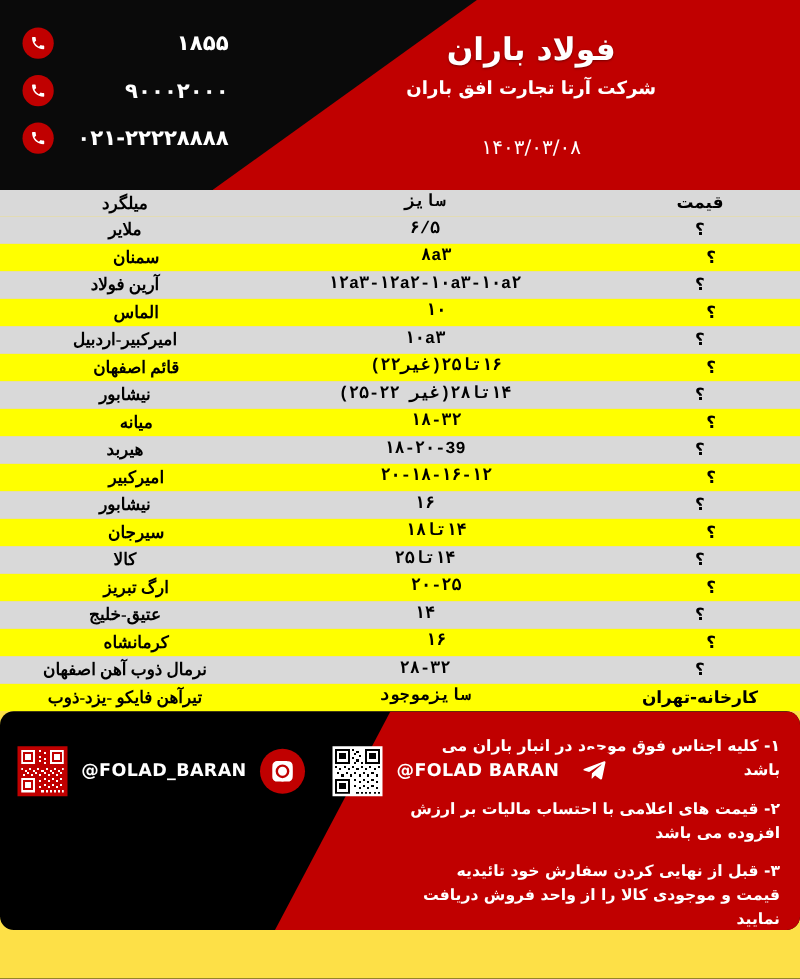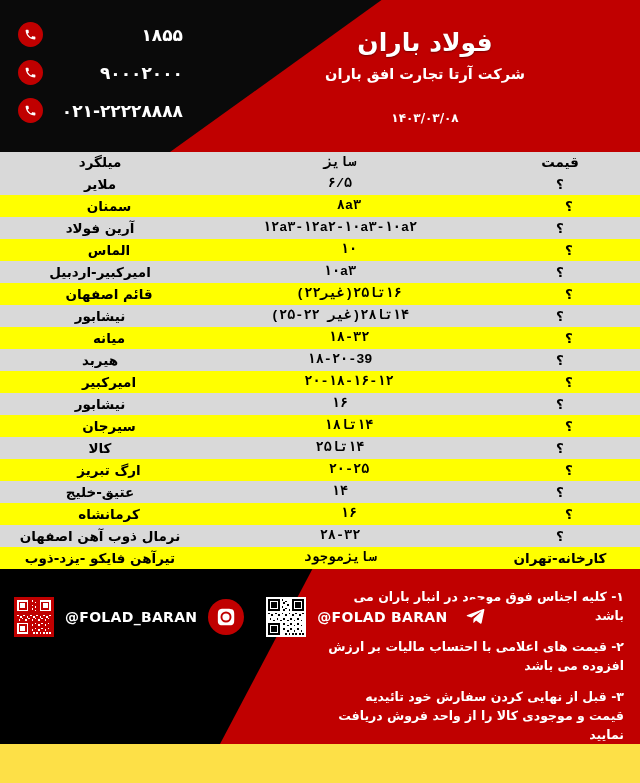--- a/index.html
+++ b/index.html
@@ -57,22 +57,22 @@
     letter-spacing: 0.5px;
     text-shadow: 0 1px 2px rgba(0,0,0,.4);
   }
   .brand-sub {
     color: #ffffff;
     font-size: 14.5px;
     font-weight: bold;
   }
   .brand-date {
     color: #ffffff;
-    font-size: 12px;
-    font-weight: bold;
+    font-size: 16px;
+    font-weight: normal;
     margin-top: 20px;
   }
 
   .phones {
     position: absolute;
     top: 22px; left: 18px;
     display: flex;
     flex-direction: column;
     gap: 13px;
     z-index: 5;
@@ -121,32 +121,33 @@
   }
   .thead th {
     background: #d9d9d9;
     color: #000;
     height: 21px;
     line-height: 21px;
     font-size: 13.5px;
   }
   .row-y td { background: #ffff00; padding-left: 20px; }
   .row-g td { background: #d9d9d9; }
-  .c-grade { width: 200px; }
+  .c-grade { width: 200px; font-family: Liberation Serif, serif; }
   .c-size  { width: 280px; font-family: Liberation Mono, monospace; }
   .c-price { width: 160px; }
   .lastrow td { background: #ffff00; }
 
   
   .footer {
     position: relative;
     width: 640px;
     height: 175px;
     background: #000;
     overflow: hidden;
+    border-radius: 11px;
   }
   .footer-red {
     position: absolute;
     bottom: 0; right: 0;
     width: 420px; height: 175px;
     background: #c00000;
     clip-path: polygon(100% 0, 100% 100%, 0 100%, 22% 0);
   }
   .notes {
     position: absolute;

